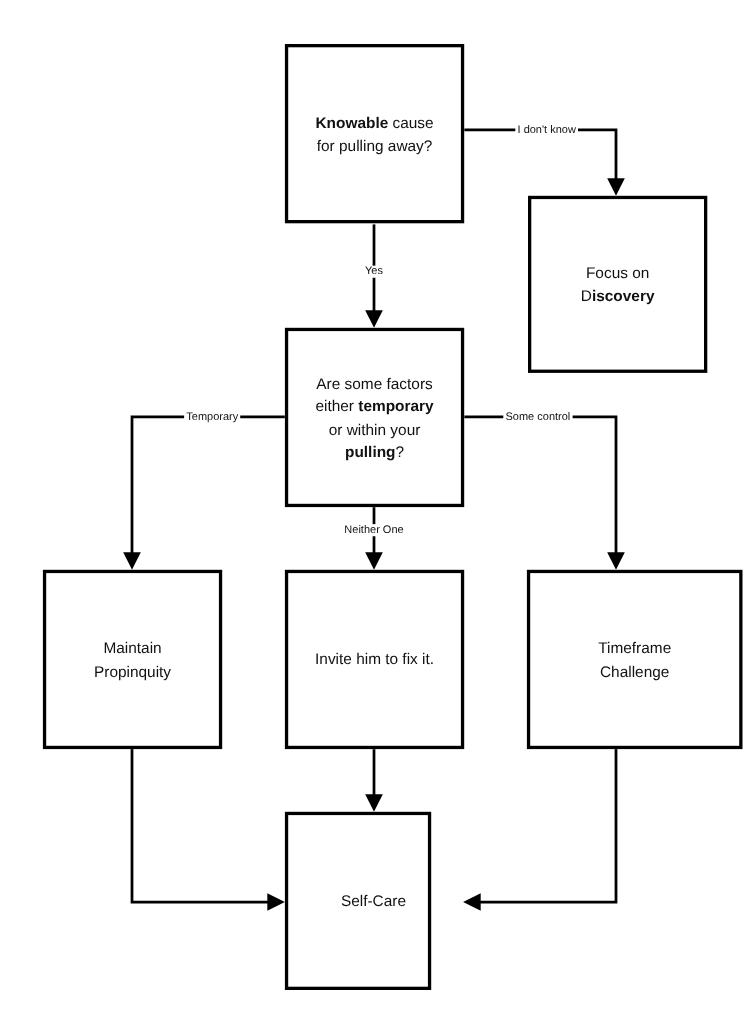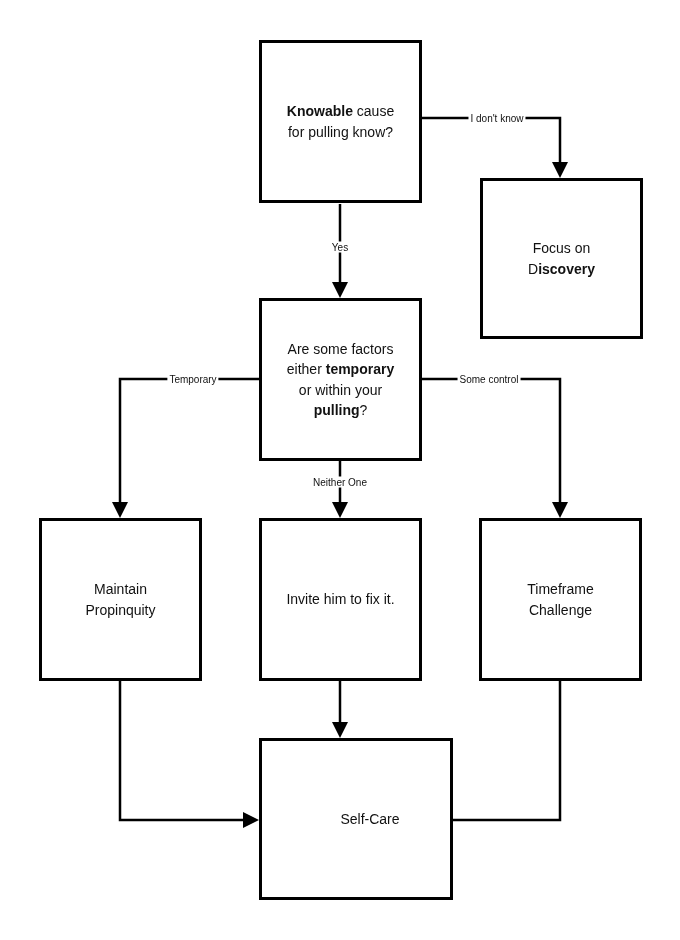--- a/index.html
+++ b/index.html
@@ -54,22 +54,22 @@
     color: var(--text-color, #111111);
     white-space: pre;
     z-index: 2;
   }
   
   #node-knowable   { left: 259px; top: 40px;  width: 163px; height: 163px; }
   #node-discovery  { left: 480px; top: 178px; width: 163px; height: 161px; }
   #node-question   { left: 259px; top: 298px; width: 163px; height: 163px; align-items: center; }
   #node-maintain   { left: 39px;  top: 518px; width: 163px; height: 163px; }
   #node-invite     { left: 259px; top: 518px; width: 163px; height: 163px; }
-  #node-timeframe  { left: 479px; top: 518px; width: 163px; height: 163px; }
-  #node-selfcare   { left: 259px; top: 738px; width: 194px; height: 162px; padding-left: 28px; }
+  #node-timeframe  { left: 479px; top: 518px; width: 196px; height: 163px; }
+  #node-selfcare   { left: 259px; top: 738px; width: 133px; height: 162px; padding-left: 28px; }
   
   #label-dont-know    { left: 497px; top: 118px; }
   #label-yes          { left: 340px; top: 247px; }
   #label-temporary    { left: 193px; top: 379px; }
   #label-some-control { left: 489px; top: 379px; }
   #label-neither-one  { left: 340px; top: 482px; }
 </style>
 </head>
 <body>
 
@@ -106,21 +106,21 @@
     </g>
     <g>
       <path class="edge" d="M560 681 V820 H435"></path>
       <polygon class="arrowhead" points="421,820 437,812 437,828"></polygon>
     </g>
   </svg>
 
   <div class="node" id="node-knowable">
     <div>
       <div class="tline"><span class="b">Knowable</span><span> cause</span></div>
-      <div class="tline">for pulling know?</div>
+      <div class="tline">for pulling away?</div>
     </div>
   </div>
 
   <div class="node" id="node-discovery">
     <div>
       <div class="tline">Focus on</div>
       <div class="tline"><span>D</span><span class="b">iscovery</span></div>
     </div>
   </div>
 

